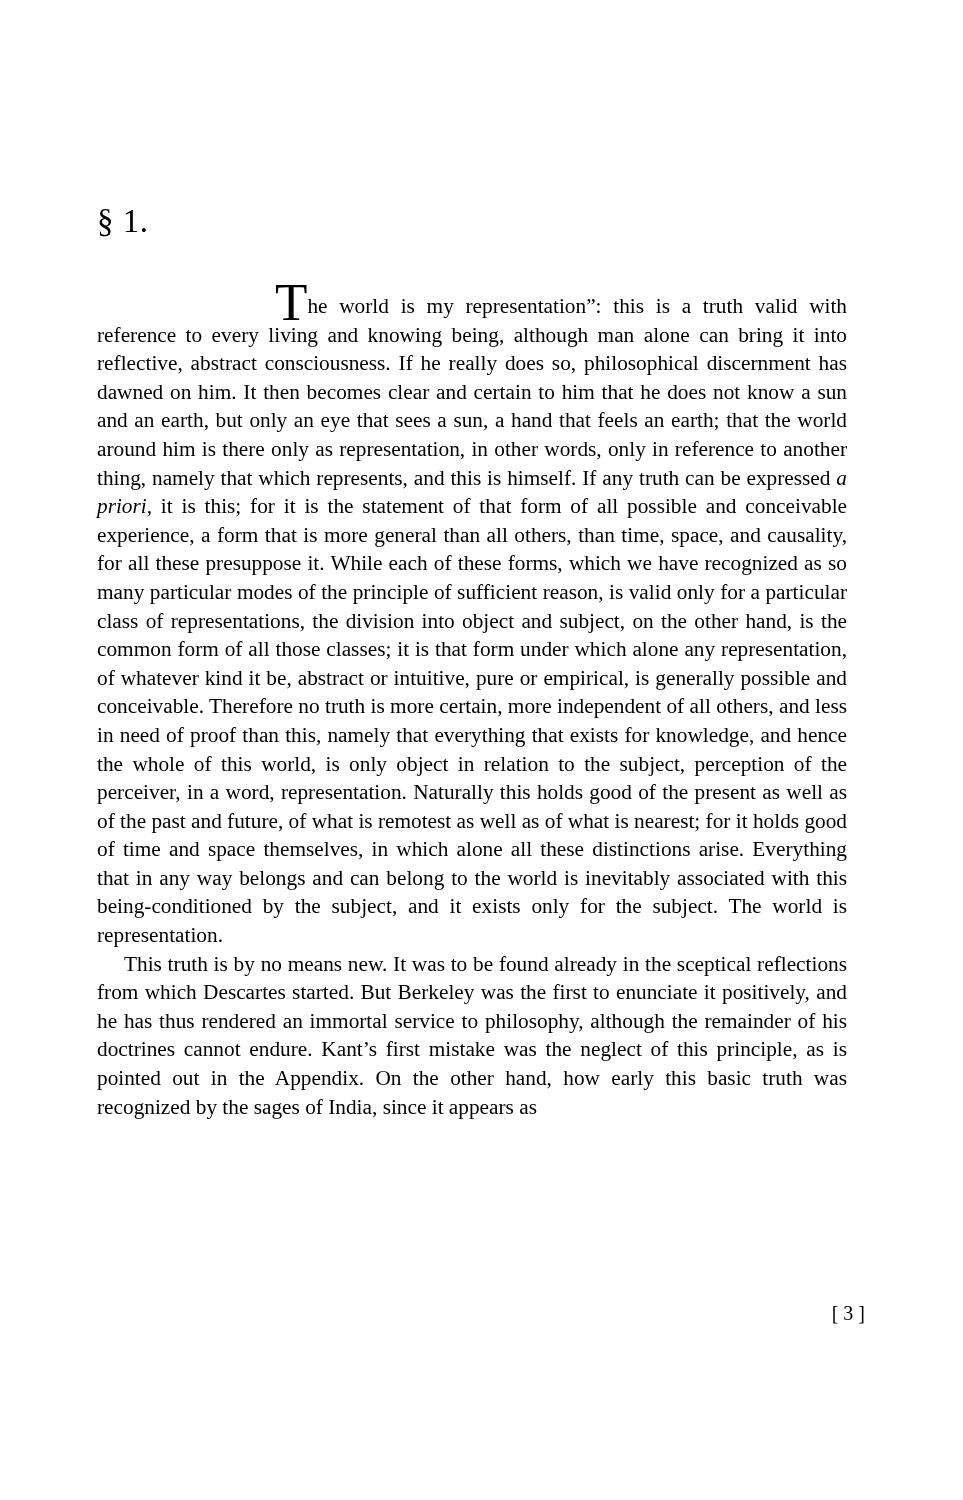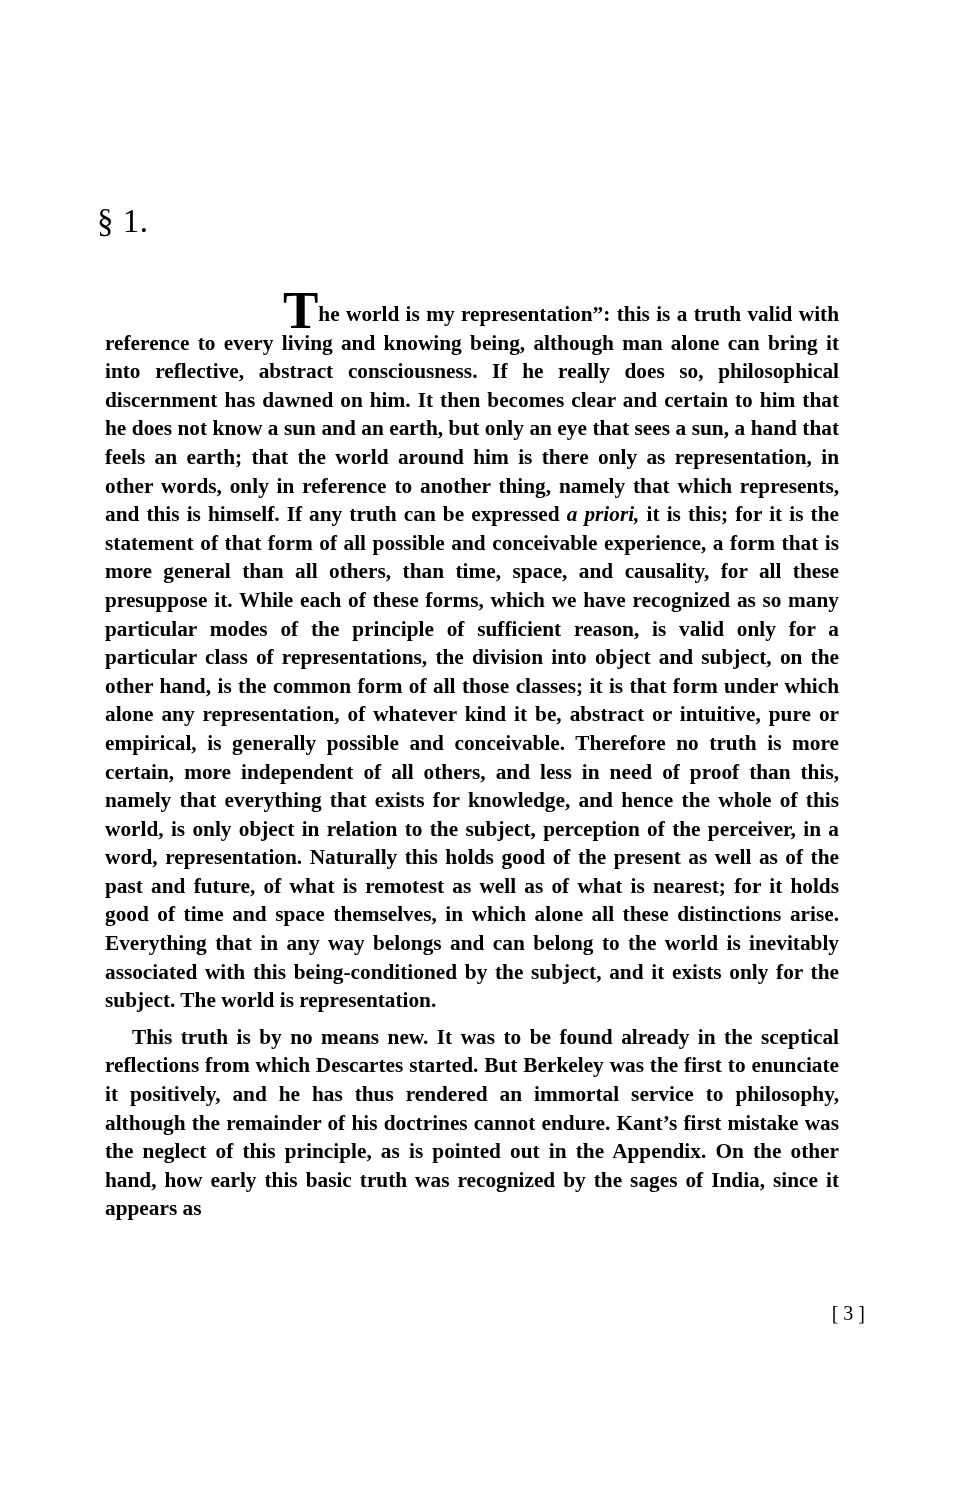--- a/index.html
+++ b/index.html
@@ -33,30 +33,29 @@
     margin: 0;
     white-space: pre;
   }
   .body-block {
     position: absolute;
     left: 97px;
     top: 292px;
     width: 750px;
   }
   p.para {
-    margin: 8px;
+    margin: 0;
     padding: 0;
     font-size: 21.3px;
     line-height: 28.6px;
     text-align: justify;
     text-justify: inter-word;
     hyphens: none;
     -webkit-hyphens: none;
     word-spacing: 0px;
-    font-weight: bold;
   }
   p.para-first {
     text-indent: 0;
   }
   p.para-indent {
     text-indent: 27px;
   }
   .dropcap-wrap {
     display: inline-block;
     width: 178px;

